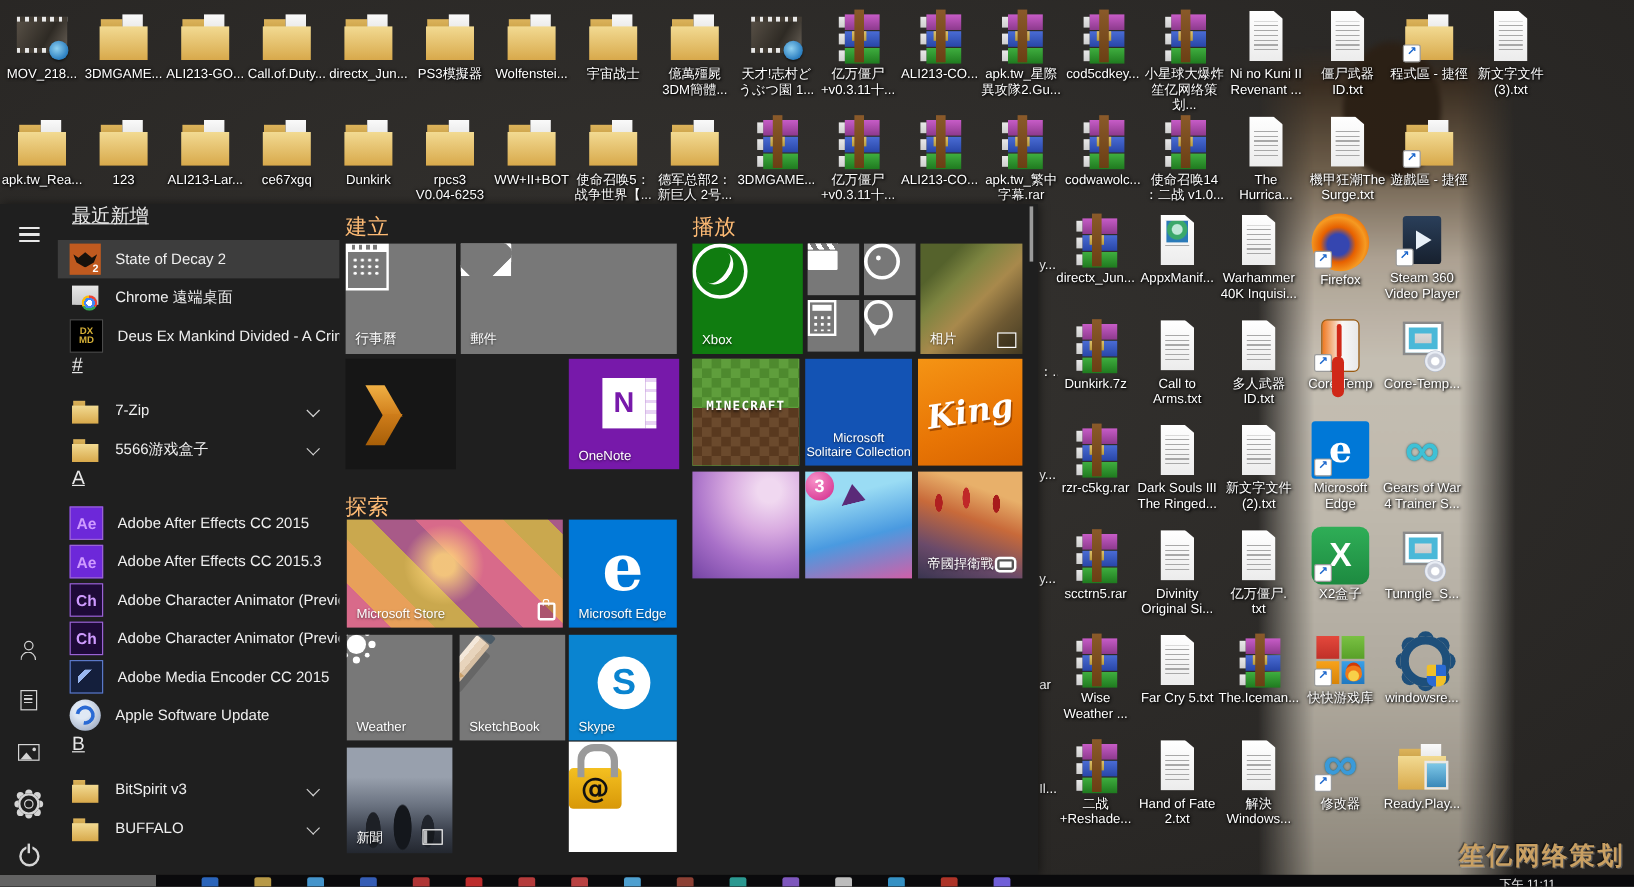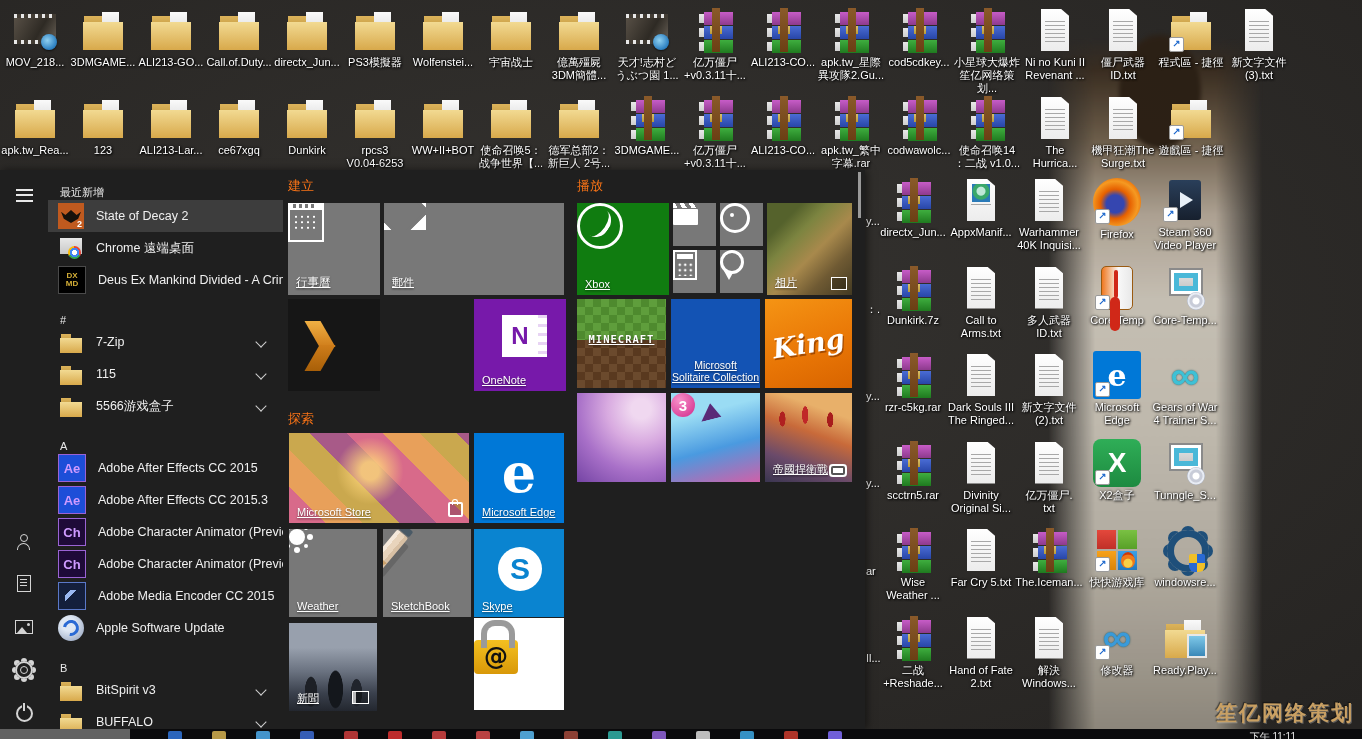--- a/index.html
+++ b/index.html
@@ -129,55 +129,55 @@
   .ri-pic::before{content:"";position:absolute;right:2px;top:2px;width:3px;height:3px;border-radius:50%;background:#d4d4d4;}
   .ri-pic::after{content:"";position:absolute;left:1px;bottom:0;width:0;height:0;border:5px solid transparent;border-bottom:6px solid #d4d4d4;}
   .ri-gear{width:14px;height:14px;border:2px solid #d4d4d4;border-radius:50%;
       box-shadow:0 -9px 0 -6px #d4d4d4,0 9px 0 -6px #d4d4d4,9px 0 0 -6px #d4d4d4,-9px 0 0 -6px #d4d4d4,7px -7px 0 -6px #d4d4d4,-7px 7px 0 -6px #d4d4d4,7px 7px 0 -6px #d4d4d4,-7px -7px 0 -6px #d4d4d4;}
   .ri-gear::after{content:"";position:absolute;inset:3px;border:1.5px solid #d4d4d4;border-radius:50%;}
   .ri-power{width:13px;height:13px;border:2px solid #d4d4d4;border-radius:50%;}
   .ri-power::before{content:"";position:absolute;left:4px;top:-4px;width:5px;height:5px;background:#1f1f1f;}
   .ri-power::after{content:"";position:absolute;left:5.5px;top:-4px;width:2px;height:8px;background:#d4d4d4;}
   
   .applist{position:absolute;left:48px;top:0;width:235px;height:559px;overflow:hidden;}
-  .shead{height:30px;display:flex;align-items:flex-end;padding-left:12px;color:#e8e8e8;font-size:11px;}
+  .shead{height:30px;display:flex;align-items:flex-start;padding-left:12px;color:#e8e8e8;font-size:16px;text-decoration:underline;}
   .srow{height:32px;display:flex;align-items:center;padding-left:10px;cursor:pointer;color:#f0f0f0;font-size:12.5px;}
   .srow.sel{background:#3d3d3d;}
   .stxt{margin-left:12px;white-space:nowrap;overflow:hidden;}
   .chev{width:7px;height:7px;border-right:1.5px solid #cfcfcf;border-bottom:1.5px solid #cfcfcf;
         transform:rotate(45deg);margin-left:auto;margin-right:18px;flex:none;}
   .ai{width:26px;height:26px;flex:none;position:relative;display:flex;align-items:center;justify-content:center;
       font-weight:bold;}
   .ai-folder{background:
       linear-gradient(180deg,#f2da92,#d8a94b) 2px 9px/22px 15px,
       linear-gradient(#dcb35b,#c9a046) 3px 5px/10px 6px;background-repeat:no-repeat;}
   .ai-sod2{background:#c05a1f;}
   .ai-sod2::before{content:"";position:absolute;left:3px;top:6px;width:20px;height:14px;background:#17120c;
       clip-path:polygon(0 20%,22% 42%,50% 8%,78% 42%,100% 20%,86% 70%,50% 100%,14% 70%);}
   .g-sod2{position:absolute;right:2px;bottom:0;font-size:9px;color:#fff;}
   .ai-chrome-remote{background:linear-gradient(#e8e8e8,#c8c8c8) 2px 3px/22px 16px no-repeat,
       linear-gradient(#b8b8b8,#9a9a9a) 5px 7px/16px 12px no-repeat;}
   .ai-chrome-remote::after{content:"";position:absolute;right:3px;bottom:2px;width:13px;height:13px;border-radius:50%;
       background:radial-gradient(circle,#fff 0 2.5px,#4285f4 2.5px 4.5px,rgba(0,0,0,0) 4.5px),
       conic-gradient(#ea4335 0 120deg,#34a853 0 240deg,#fbbc05 0);}
   .ai-dxmd{background:#000;border:1px solid #4a4a4a;color:#d4af37;font-size:8px;line-height:8px;white-space:pre;text-align:center;}
-  .ai-ae{background:#1d4ed8;border:1.5px solid #9a63d4;color:#cf9bff;font-size:13px;}
+  .ai-ae{background:#6d28d9;border:1.5px solid #9a63d4;color:#cf9bff;font-size:13px;}
   .ai-ch{background:#1e0a38;border:1.5px solid #9a63d4;color:#cf9bff;font-size:13px;}
   .ai-me{background:#141f3c;border:1.5px solid #5a78c8;}
   .ai-me::after{content:"";position:absolute;left:6px;top:7px;width:12px;height:12px;
       background:linear-gradient(135deg,rgba(0,0,0,0) 0 4px,#9ab8f0 4px 8px,rgba(0,0,0,0) 8px);}
   .ai-apple{background:radial-gradient(circle at 40% 35%,#dfe8f4 0 30%,#8a99b5);border-radius:50%;}
   .ai-apple::after{content:"";position:absolute;inset:5px;border:3px solid #2a6ad4;border-left-color:rgba(0,0,0,0);
       border-radius:50%;transform:rotate(-35deg);}
   
   .tilearea{position:absolute;left:283px;top:0;width:582px;height:559px;}
-  .tg-title{position:absolute;color:#f97316;font-size:13px;}
+  .tg-title{position:absolute;color:#fdba74;font-size:18px;}
   .tile{position:absolute;background:#787878;cursor:pointer;overflow:hidden;}
   .tile .lbl{position:absolute;left:8px;bottom:5px;right:4px;font-size:11px;color:#fff;
-             white-space:pre-line;text-shadow:0 1px 2px rgba(0,0,0,.6);text-decoration:underline;}
+             white-space:pre-line;text-shadow:0 1px 2px rgba(0,0,0,.6);}
   .tile .lbl.center{left:0;right:0;text-align:center;}
   .ti{position:absolute;inset:0;display:flex;align-items:center;justify-content:center;color:#fff;}
   .badge{position:absolute;}
   
   .ti-calendar{width:32px;height:30px;border:2.5px solid #fff;border-top-width:7px;position:relative;flex:none;}
   .ti-calendar::before{content:"";position:absolute;left:3px;top:-6px;width:22px;height:4px;
       background:repeating-linear-gradient(90deg,#787878 0 3px,#fff 3px 6px);}
   .ti-calendar::after{content:"";position:absolute;left:3px;top:4px;width:24px;height:16px;
       background:radial-gradient(#fff 1.3px,rgba(0,0,0,0) 1.5px) 0 0/6px 5.5px;}
   .tile-mail .ti-mail{width:42px;height:27px;background:#fff;position:relative;flex:none;
@@ -662,25 +662,20 @@
       <div class="shead">
         <span>#</span>
       </div>
       <div class="srow">
         <span class="ai ai-folder"></span>
         <span class="stxt">7-Zip</span>
         <span class="chev"></span>
       </div>
       <div class="srow">
         <span class="ai ai-folder"></span>
-        <span class="stxt">115</span>
-        <span class="chev"></span>
-      </div>
-      <div class="srow">
-        <span class="ai ai-folder"></span>
         <span class="stxt">5566游戏盒子</span>
         <span class="chev"></span>
       </div>
       <div class="shead">
         <span>A</span>
       </div>
       <div class="srow">
         <span class="ai ai-ae">
           <span class="ag g-ae">Ae</span>
         </span>

